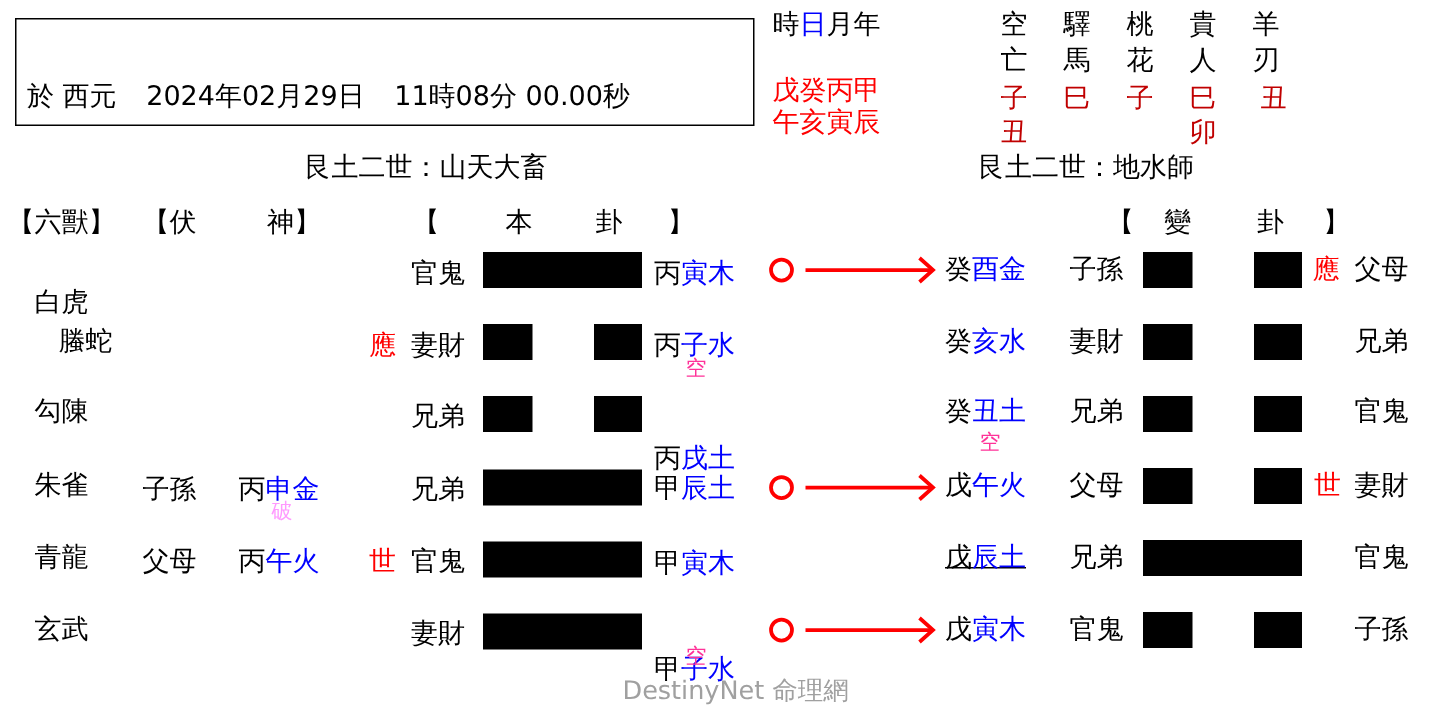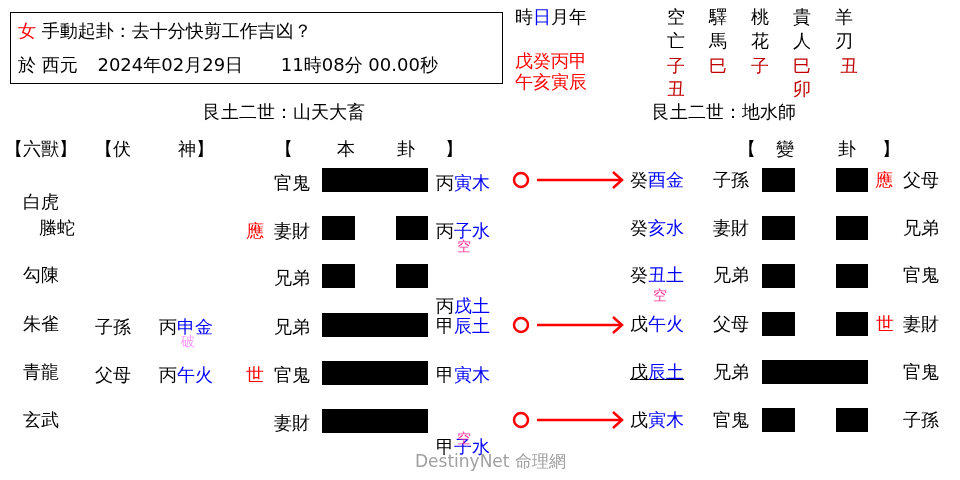--- a/index.html
+++ b/index.html
@@ -20,28 +20,24 @@
     border:1px solid #000; box-sizing:border-box;
   }
   .bar { position:absolute; background:#000; height:24px; }
   .arrow { position:absolute; height:20px; }
   .footer { color:#a0a0a0; font-size:17px; }
 </style>
 </head>
 <body>
 
 <div class="qbox">
-  <div class="abs" style="left:7px;top:9px;">
-    <span class="red">女</span>
-    <span>手動起卦：去十分快剪工作吉凶？</span>
-  </div>
   <div class="abs" style="left:7px;top:43px;">
     <span>於 西元</span>
     <span style="margin-left:14px">2024年02月29日</span>
-    <span style="margin-left:32px">11時08分 00.00秒</span>
+    <span style="margin-left:14px">11時08分 00.00秒</span>
   </div>
 </div>
 
 <div class="abs" style="left:515px;top:8px;">
   <span>時</span><span class="blue">日</span><span>月</span><span>年</span>
 </div>
 <div class="abs red" style="left:515px;top:52px;">戊癸丙甲</div>
 <div class="abs red" style="left:515px;top:73px;">午亥寅辰</div>
 
 <div>

